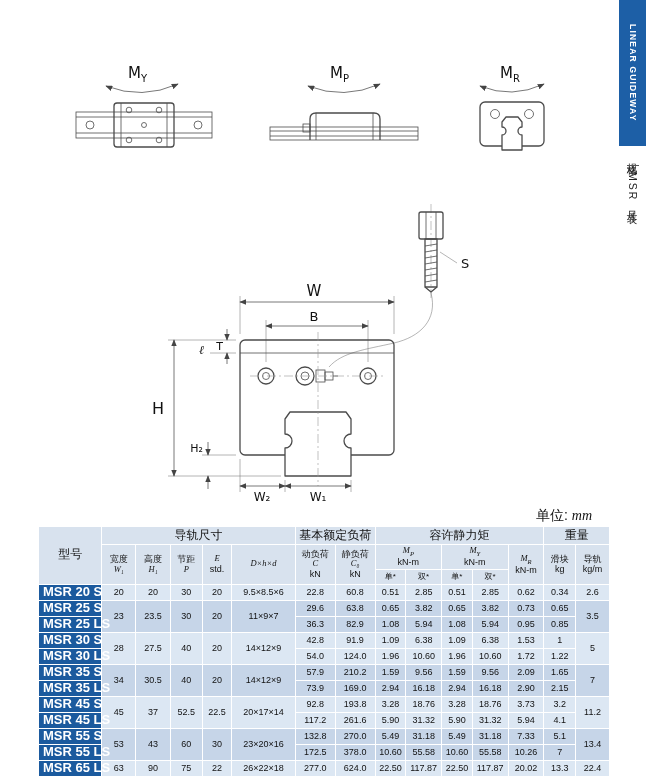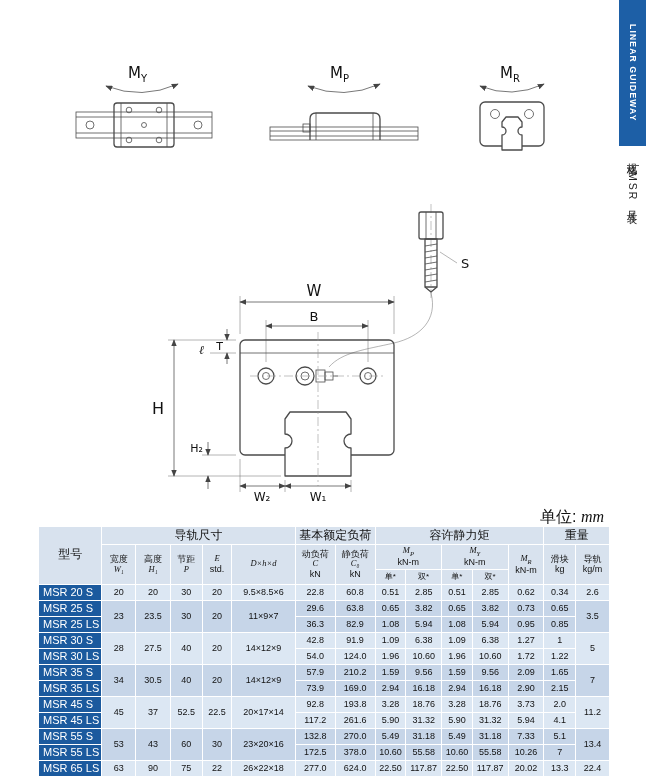--- a/index.html
+++ b/index.html
@@ -21,38 +21,38 @@
   .ol{stroke:#4b4b4b;stroke-width:1.3;fill:none;stroke-linejoin:round;}
   .ol2{stroke:#4b4b4b;stroke-width:0.8;fill:none;}
   .dim{stroke:#555;stroke-width:0.8;fill:none;}
   .ext{stroke:#777;stroke-width:0.55;fill:none;}
   .cl{stroke:#999;stroke-width:0.6;stroke-dasharray:9 3 2 3;fill:none;}
   .lbl{font-family:"DejaVu Sans","Liberation Sans",sans-serif;fill:#111;}
   .lbli{font-family:"DejaVu Serif","Liberation Serif",serif;font-style:italic;fill:#111;}
   .whitefill{fill:#fff;}
 
   
-  .unit-note{position:absolute;top:507px;right:44px;font-size:16px;color:#111;}
+  .unit-note{position:absolute;top:507px;right:56px;font-size:14px;color:#111;}
   .unit-note i{font-family:"Liberation Serif","DejaVu Serif",serif;}
 
   
   table.spec{position:absolute;left:38px;top:526px;width:572px;border-collapse:collapse;
     table-layout:fixed;color:#111;}
   .spec th,.spec td{border:1px solid #fff;text-align:center;vertical-align:middle;
     padding:0 1px;line-height:1.15;}
   .spec thead th{background:#d8e2ee;font-weight:normal;font-size:9px;padding:1px;}
   .spec thead tr.h1 th{font-size:12px;height:15px;}
   .spec thead tr.h3 th{font-size:8px;height:12px;}
   .spec .sym{font-family:"Liberation Serif","DejaVu Serif",serif;font-style:italic;font-size:8.5px;}
   .spec .sym sub{font-size:6.5px;}
   .spec td{font-size:9px;height:15px;}
   .spec tr.grp-a td{background:#dce7f3;}
   .spec tr.grp-b td{background:#c6d5e8;}
-  .spec td.model{background:#1b5a9e !important;color:#fff;font-weight:normal;text-align:left;
-    padding-left:4px;font-size:11px;white-space:nowrap;}
+  .spec td.model{background:#1b5a9e !important;color:#fff;font-weight:bold;text-align:left;
+    padding-left:4px;font-size:13px;white-space:nowrap;}
 </style>
 </head>
 <body>
 
 <div class="page">
 
   <svg width="612" height="518" viewBox="0 0 612 518">
     <defs>
       <marker id="arr" viewBox="0 0 10 8" refX="9" refY="4" markerWidth="9" markerHeight="7" orient="auto-start-reverse">
         <path d="M0,0 L10,4 L0,8 Z" fill="#444"></path>
@@ -329,21 +329,21 @@
           <td rowspan="2">27.5</td>
           <td rowspan="2">40</td>
           <td rowspan="2">20</td>
           <td rowspan="2">14×12×9</td>
           <td>42.8</td>
           <td>91.9</td>
           <td>1.09</td>
           <td>6.38</td>
           <td>1.09</td>
           <td>6.38</td>
-          <td>1.27</td>
+          <td>1.53</td>
           <td>1</td>
           <td rowspan="2">5</td>
         </tr>
         <tr class="grp-a">
           <td class="model">MSR 30 LS</td>
           <td>54.0</td>
           <td>124.0</td>
           <td>1.96</td>
           <td>10.60</td>
           <td>1.96</td>
@@ -386,21 +386,21 @@
           <td rowspan="2">52.5</td>
           <td rowspan="2">22.5</td>
           <td rowspan="2">20×17×14</td>
           <td>92.8</td>
           <td>193.8</td>
           <td>3.28</td>
           <td>18.76</td>
           <td>3.28</td>
           <td>18.76</td>
           <td>3.73</td>
-          <td>2.0</td>
+          <td>3.2</td>
           <td rowspan="2">11.2</td>
         </tr>
         <tr class="grp-a">
           <td class="model">MSR 45 LS</td>
           <td>117.2</td>
           <td>261.6</td>
           <td>5.90</td>
           <td>31.32</td>
           <td>5.90</td>
           <td>31.32</td>

